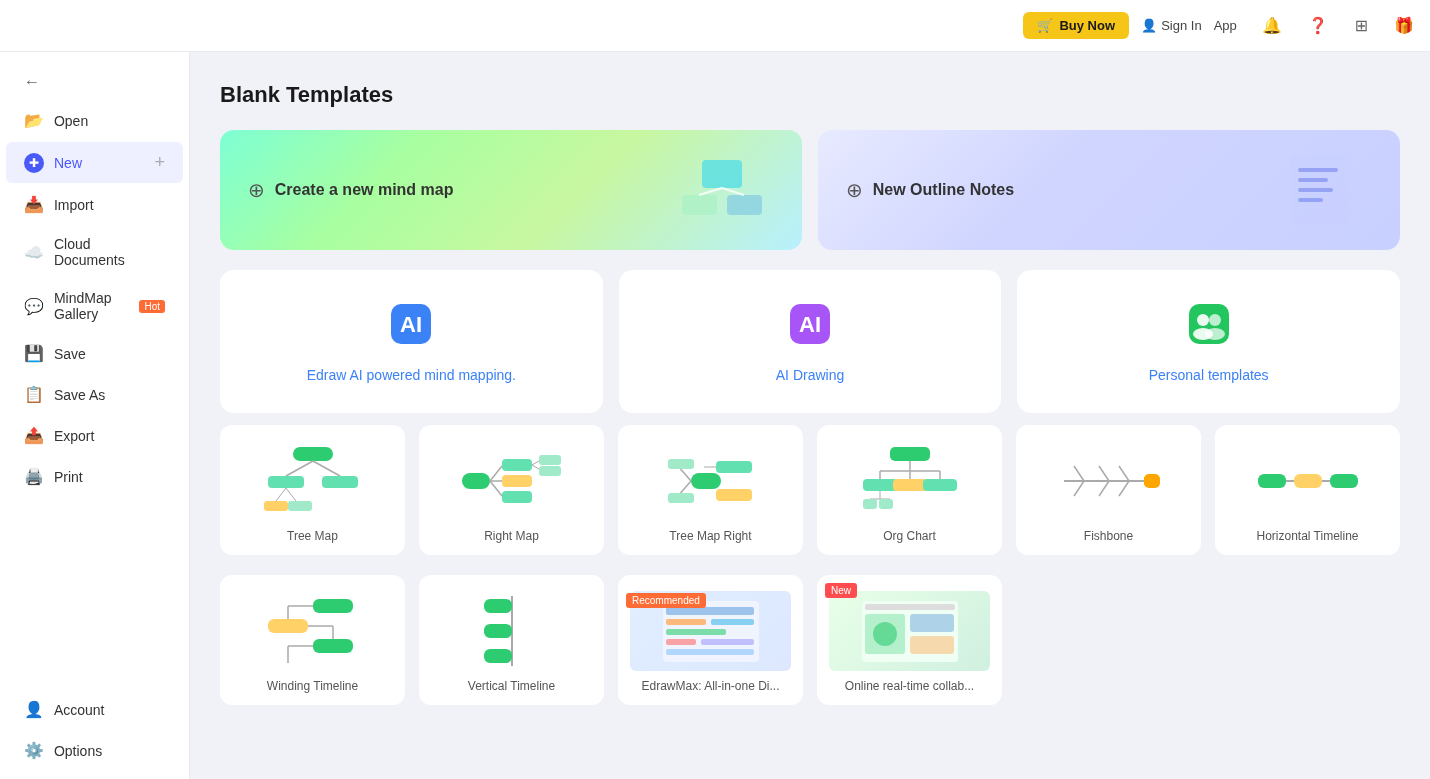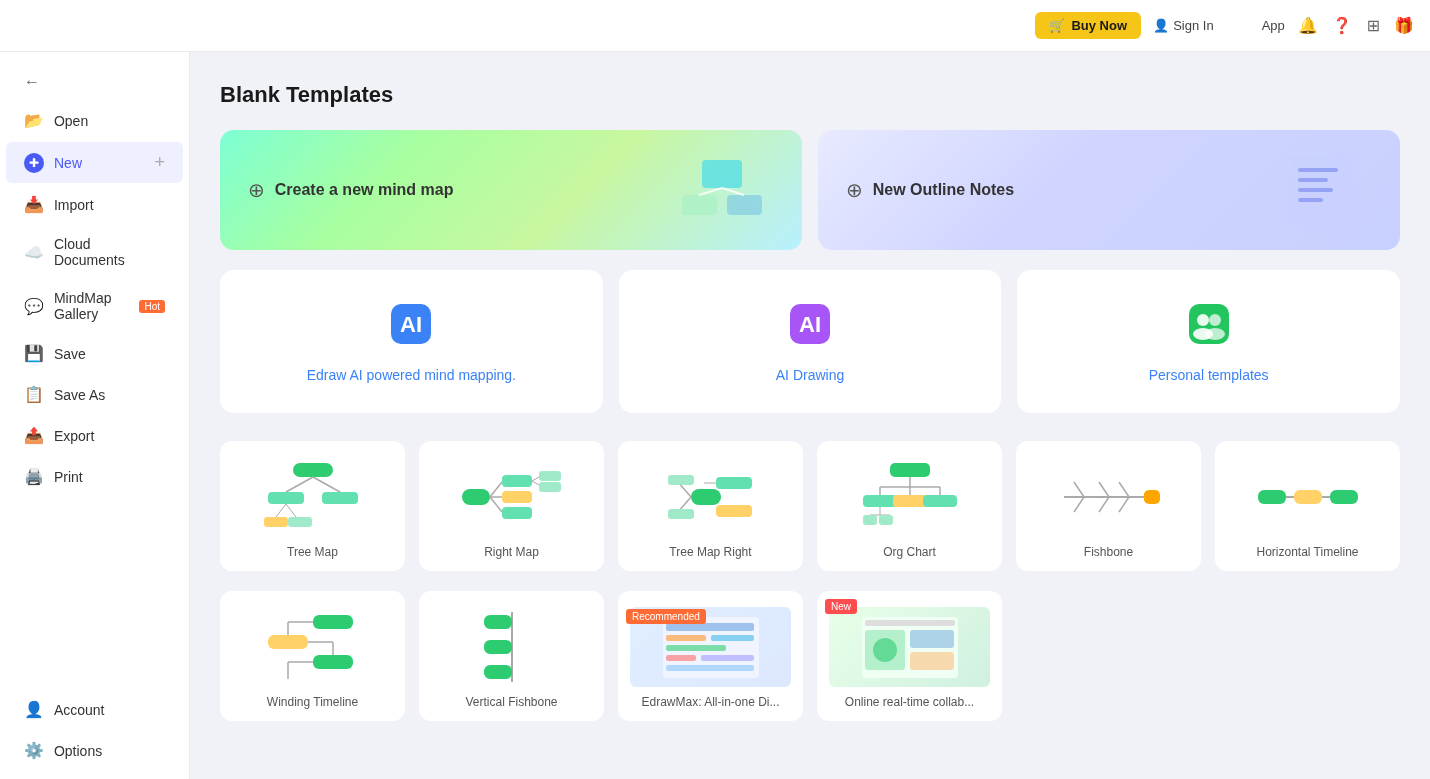--- a/index.html
+++ b/index.html
@@ -13,21 +13,21 @@
     }
     .buy-now-btn {
       background: #f5c518; color: #1a1a1a; border: none; border-radius: 6px;
       padding: 6px 14px; font-size: 13px; font-weight: 600; cursor: pointer;
       display: flex; align-items: center; gap: 6px;
     }
     .sign-in-btn {
       background: none; border: none; color: #444; font-size: 13px;
       cursor: pointer; display: flex; align-items: center; gap: 4px;
     }
-    .topbar-icons { display: flex; align-items: center; gap: 14px; margin-left: 36px; }
+    .topbar-icons { display: flex; align-items: center; gap: 26px; }
     .topbar-icon { color: #666; font-size: 16px; cursor: pointer; }
     .topbar-label { font-size: 13px; color: #444; }
 
     
     .app-layout { display: flex; flex: 1; overflow: hidden; }
 
     
     .sidebar {
       width: 190px; background: #fff; border-right: 1px solid #e8eaf0;
       display: flex; flex-direction: column; padding: 8px 0; flex-shrink: 0;
@@ -52,21 +52,21 @@
     .hero-card {
       flex: 1; border-radius: 14px; height: 120px; display: flex;
       align-items: center; padding: 0 28px; cursor: pointer; position: relative; overflow: hidden;
     }
     .hero-card-green { background: linear-gradient(135deg, #7effd4 0%, #a8ffa0 30%, #c8f7a0 60%, #b8f0ff 100%); }
     .hero-card-purple { background: linear-gradient(135deg, #e8eaff 0%, #d0d5ff 40%, #c8d0ff 100%); }
     .hero-card-icon { font-size: 20px; color: #555; margin-right: 10px; }
     .hero-card-text { font-size: 16px; font-weight: 600; color: #333; }
 
     
-    .feature-row { display: flex; gap: 16px; margin-bottom: 28px; }
+    .feature-row { display: flex; gap: 16px; margin-bottom: 12px; }
     .feature-card {
       flex: 1; background: #fff; border-radius: 14px; padding: 30px 20px;
       display: flex; flex-direction: column; align-items: center; justify-content: center;
       cursor: pointer; min-height: 120px;
     }
     .feature-icon { font-size: 36px; margin-bottom: 10px; }
     .feature-label { font-size: 14px; color: #3b82f6; text-align: right; }
     .template-grid { display: grid; grid-template-columns: repeat(6, 1fr); gap: 14px; margin-bottom: 20px; }
     .template-card {
       background: #fff; border-radius: 12px; padding: 16px 12px 12px;
@@ -368,21 +368,21 @@
 
       <div class="template-card">
         <div class="template-visual">
           <svg width="110" height="80" viewBox="0 0 110 80">
             <line x1="55" y1="5" x2="55" y2="75" stroke="#aaa" stroke-width="2"></line>
             <rect x="27" y="8" width="28" height="14" rx="6" fill="#2ecc71"></rect>
             <rect x="27" y="33" width="28" height="14" rx="6" fill="#2ecc71"></rect>
             <rect x="27" y="58" width="28" height="14" rx="6" fill="#2ecc71"></rect>
           </svg>
         </div>
-        <div class="template-label">Vertical Fishbone</div>
+        <div class="template-label">Vertical Timeline</div>
       </div>
 
       <div class="template-card">
         <span class="badge-recommended">Recommended</span>
         <div class="template-visual" style="background:linear-gradient(135deg,#e0eeff,#dde8ff);border-radius:6px;width:100%;height:80px;display:flex;align-items:center;justify-content:center;">
           <svg width="100" height="65" viewBox="0 0 100 65">
             <rect x="2" y="2" width="96" height="61" rx="4" fill="#f0f4ff"></rect>
             <rect x="5" y="8" width="88" height="8" rx="2" fill="#4a90d9" opacity="0.5"></rect>
             <rect x="5" y="20" width="40" height="6" rx="2" fill="#ff9f43" opacity="0.7"></rect>
             <rect x="50" y="20" width="43" height="6" rx="2" fill="#5bc0eb" opacity="0.7"></rect>

